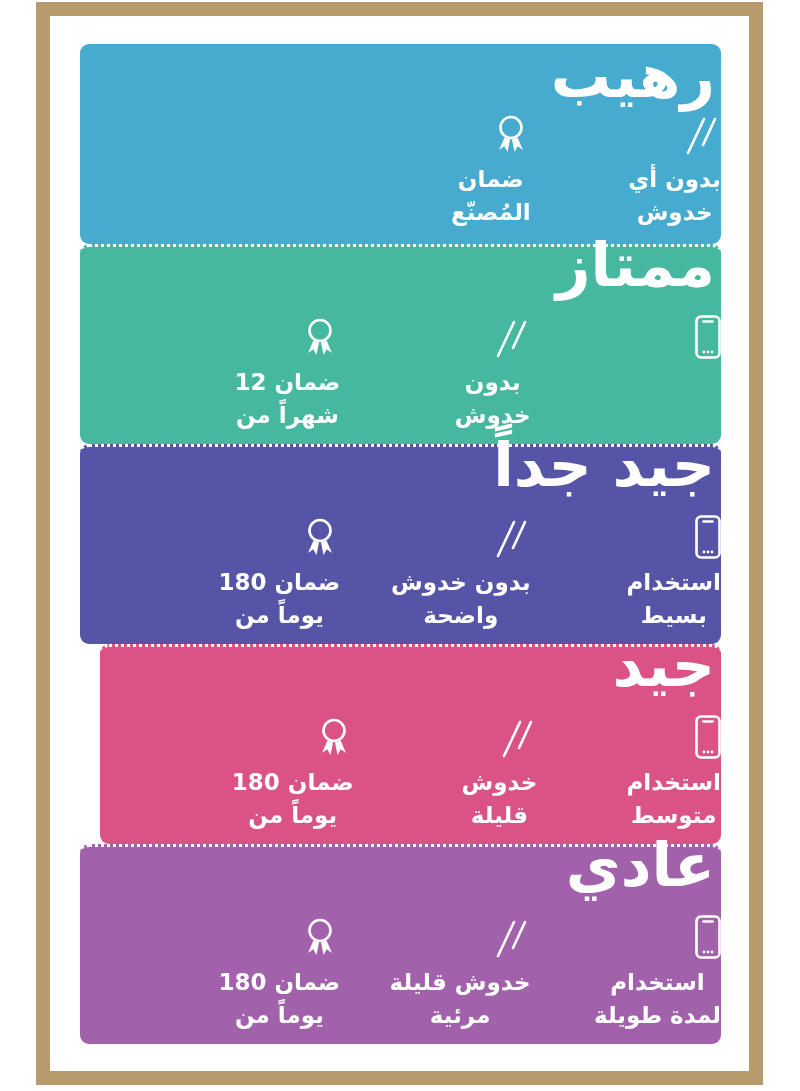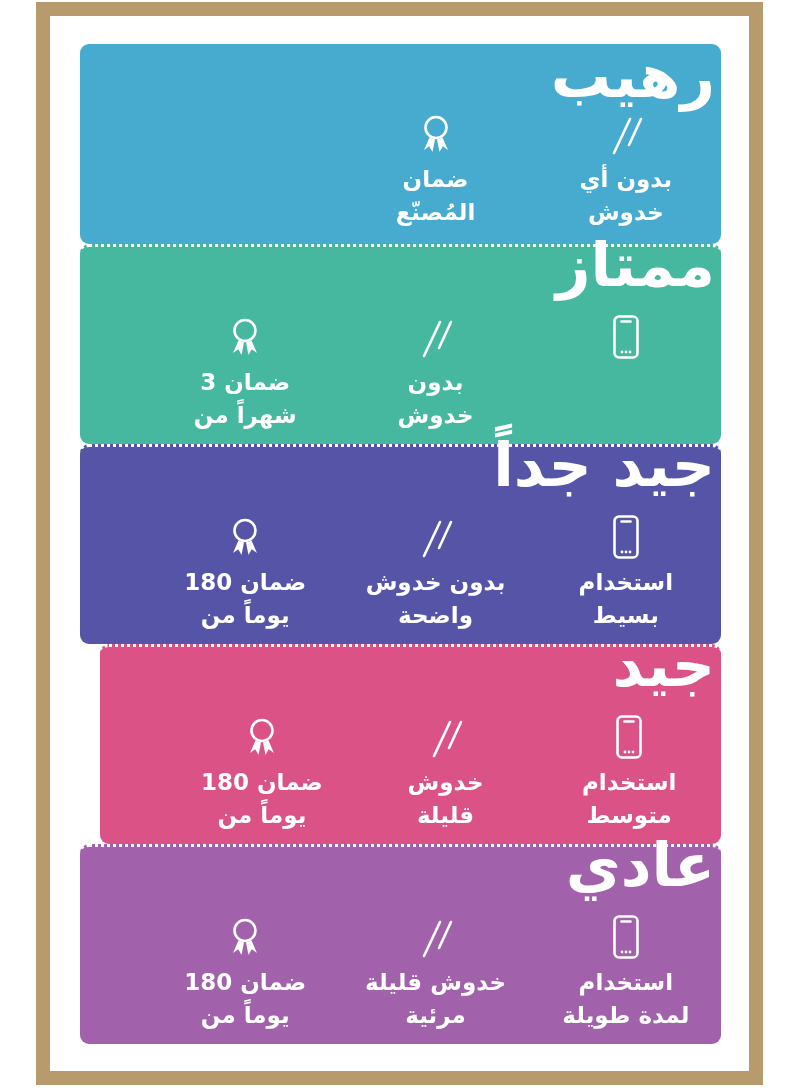--- a/index.html
+++ b/index.html
@@ -12,21 +12,21 @@
   .bands{position:absolute;left:80px;top:44px;width:641px;}
   .band{position:relative;height:200px;color:#ffffff;direction:rtl;box-sizing:border-box;border-radius:9px;}
   .band + .band{border-top:3px dotted #ffffff;}
 
   .band-title{position:absolute;top:-12px;right:6px;margin:0;
               font-size:60px;line-height:1.0;font-weight:bold;color:#ffffff;z-index:2;}
   .band--first .band-title{top:2px;}
 
   .cols{position:absolute;top:62px;left:70px;right:0;
         display:grid;grid-template-columns:1fr 1fr 1fr;}
-  .cell{display:flex;flex-direction:column;align-items:center;}
+  .cell{display:flex;flex-direction:column;align-items:flex-start;}
   .icon-box{height:50px;display:flex;align-items:flex-end;justify-content:center;}
   .cell-text{margin-top:7px;font-size:23px;font-weight:bold;line-height:33px;
              text-align:center;white-space:pre-line;}
 
   svg{display:block;}
   .stroke{fill:none;stroke:#ffffff;stroke-width:2.6;stroke-linecap:round;stroke-linejoin:round;}
   .fillw{fill:#ffffff;stroke:none;}
 </style>
 </head>
 <body>
@@ -88,21 +88,21 @@
 خدوش</div>
         </div>
         <div class="cell">
           <div class="icon-box">
             <svg width="40" height="42" viewBox="0 0 40 42">
                 <circle class="stroke" cx="20" cy="13.5" r="10.5"></circle>
                 <path class="fillw" d="M13.5 23.5 L8 36 L13.3 32.2 L16.5 38 L19 25.5 Z"></path>
                 <path class="fillw" d="M26.5 23.5 L32 36 L26.7 32.2 L23.5 38 L21 25.5 Z"></path>
               </svg>
           </div>
-          <div class="cell-text">ضمان 3
+          <div class="cell-text">ضمان 12
 شهراً من</div>
         </div>
       </div>
     </section>
 
     <section class="band" style="background-color: rgb(86, 84, 166);">
       <h2 class="band-title">جيد جداً</h2>
       <div class="cols">
         <div class="cell">
           <div class="icon-box">

